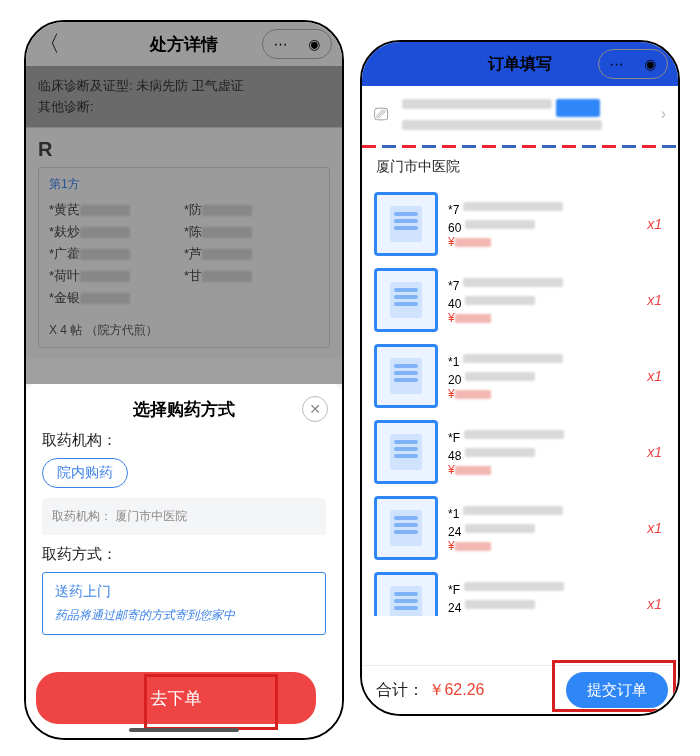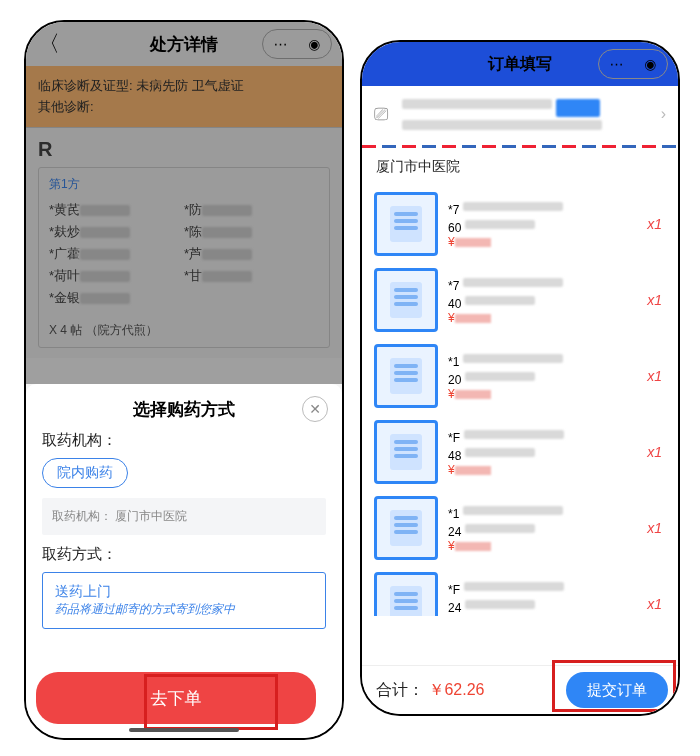--- a/index.html
+++ b/index.html
@@ -5,39 +5,39 @@
   html,body{margin:0;padding:0;background:#fff;font-family:-apple-system,"PingFang SC","Helvetica Neue",Arial,sans-serif;}
   .stage{width:700px;height:756px;position:relative;background:#fff;}
   .phone{position:absolute;top:20px;width:316px;height:716px;border:2px solid #000;border-radius:40px;background:#f5f5f5;overflow:hidden;}
   .phone.left{left:24px;}
   .phone.right{left:360px;top:40px;height:672px;background:#fff;}
   
   .nav{height:44px;display:flex;align-items:center;justify-content:center;position:relative;background:#eee;}
   .nav .back{position:absolute;left:12px;font-size:22px;}
   .nav .title{font-weight:700;font-size:17px;}
   .nav .capsule{position:absolute;right:10px;height:28px;width:68px;border:1px solid #aaa;border-radius:16px;display:flex;align-items:center;justify-content:space-around;font-size:14px;}
-  .diag{padding:8px 12px;font-size:13px;color:#333;background:#fdba74;}
+  .diag{padding:8px 12px;font-size:13px;color:#333;background:#a3a3a3;}
   .diag .row{margin:3px 0;}
   .rx{background:#eee;padding:10px 12px;font-size:13px;color:#444;border-top:1px solid #ccc;}
   .rx .R{font-size:20px;font-weight:600;margin-bottom:6px;}
   .rx-box{border:1px solid #ccc;border-radius:3px;padding:8px 10px;}
   .rx-box .hdr{color:#3b82e8;font-size:12px;margin-bottom:6px;}
   .rx-grid{display:flex;flex-wrap:wrap;}
   .rx-grid .cell{width:50%;padding:2px 0;font-size:13px;}
   .rx-grid .cell .blur{display:inline-block;width:50px;height:11px;background:#cfcfcf;border-radius:2px;filter:blur(1px);vertical-align:middle;}
   .rx-foot{margin-top:13px;font-size:12px;color:#555;}
   .dim-overlay{position:absolute;left:0;top:0;right:0;height:362px;background:rgba(0,0,0,0.35);pointer-events:none;}
   .sheet{position:absolute;left:0;right:0;top:362px;bottom:0;background:#fff;border-radius:10px 10px 0 0;padding:14px 16px 0;}
   .sheet h3{margin:0 0 10px;text-align:center;font-size:17px;font-weight:600;}
   .sheet .close{position:absolute;right:14px;top:12px;width:24px;height:24px;border:1px solid #bbb;border-radius:50%;display:flex;align-items:center;justify-content:center;font-size:14px;color:#888;}
   .sheet .label{font-size:15px;margin:10px 0 8px;color:#222;}
   .chip{display:inline-block;border:1px solid #3b82e8;color:#3b82e8;padding:5px 14px;border-radius:16px;font-size:14px;}
-  .orgbox{background:#f4f5f7;color:#888;font-size:12px;padding:10px 10px;border-radius:2px;margin-top:10px;font-family:Liberation Serif, serif;}
+  .orgbox{background:#f4f5f7;color:#888;font-size:12px;padding:10px 10px;border-radius:2px;margin-top:10px;}
   .delivery{border:1px solid #3b82e8;border-radius:3px;padding:10px 12px;margin-top:8px;}
-  .delivery .t{color:#3b82e8;font-size:14px;}
+  .delivery .t{color:#3b82e8;font-size:14px;margin-bottom:6px;}
   .delivery .d{color:#3b82e8;font-size:12px;font-style:italic;}
   .go-order{position:absolute;left:10px;right:26px;bottom:14px;height:52px;background:#ef4444;color:#fff;border-radius:22px;display:flex;align-items:center;justify-content:center;font-size:17px;}
   .redbox{position:absolute;border:3px solid #d71f1f;pointer-events:none;}
   .redbox.lb{left:118px;width:128px;bottom:8px;height:50px;}
   .home-ind{position:absolute;left:50%;transform:translateX(-50%);bottom:6px;width:110px;height:4px;background:#555;border-radius:3px;}
 
   
   .nav2{height:44px;display:flex;align-items:center;justify-content:center;position:relative;background:#1d4ed8;}
   .nav2 .title{font-weight:700;font-size:16px;}
   .nav2 .capsule{position:absolute;right:10px;height:28px;width:68px;border:1px solid #888;border-radius:16px;display:flex;align-items:center;justify-content:space-around;font-size:14px;}

